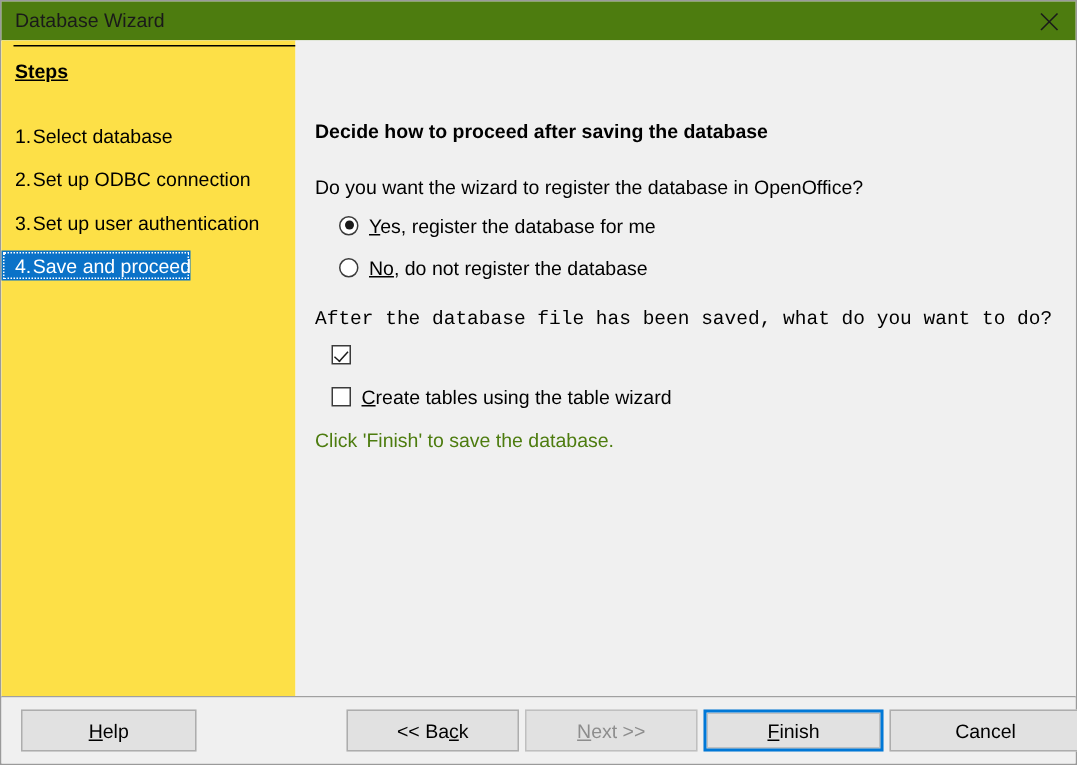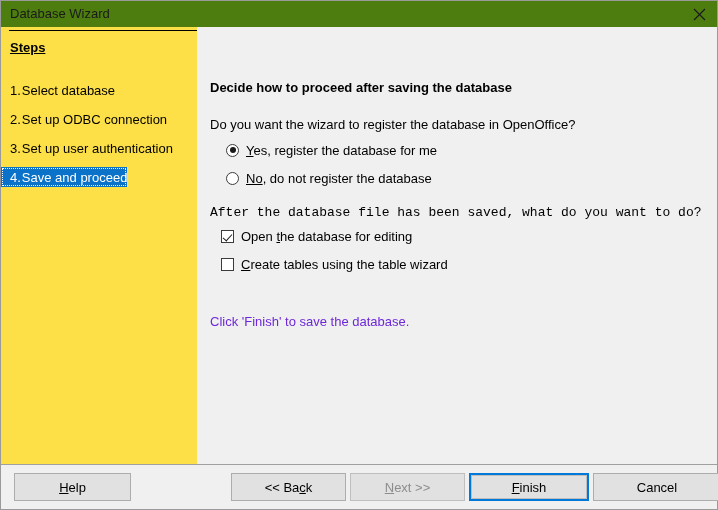--- a/index.html
+++ b/index.html
@@ -168,23 +168,22 @@
   #check-group {
     position: absolute;
     left: 24px;
     top: 199px;
   }
   #finish-hint {
     position: absolute;
     left: 13px;
     top: 259px;
     font-size: 13px;
-    color: #6d28d9;
-    white-space: nowrap;
-    margin-top: 28px;
+    color: #4d7c0f;
+    white-space: nowrap;
   }
 
   
   .opt-row {
     display: flex;
     align-items: center;
     height: 20px;
     margin-bottom: 8px;
     white-space: nowrap;
     cursor: default;
@@ -346,21 +345,20 @@
         </div>
 
       </div>
 
       <div id="q2-label">After the database file has been saved, what do you want to do?</div>
 
       <div id="check-group">
 
         <div class="opt-row">
           <span class="check-box checked"></span>
-          <span class="opt-label"><span>Open </span><span class="mn">t</span><span>he database for editing</span></span>
         </div>
 
         <div class="opt-row">
           <span class="check-box"></span>
           <span class="opt-label"><span></span><span class="mn">C</span><span>reate tables using the table wizard</span></span>
         </div>
 
       </div>
 
       <div id="finish-hint">Click 'Finish' to save the database.</div>

